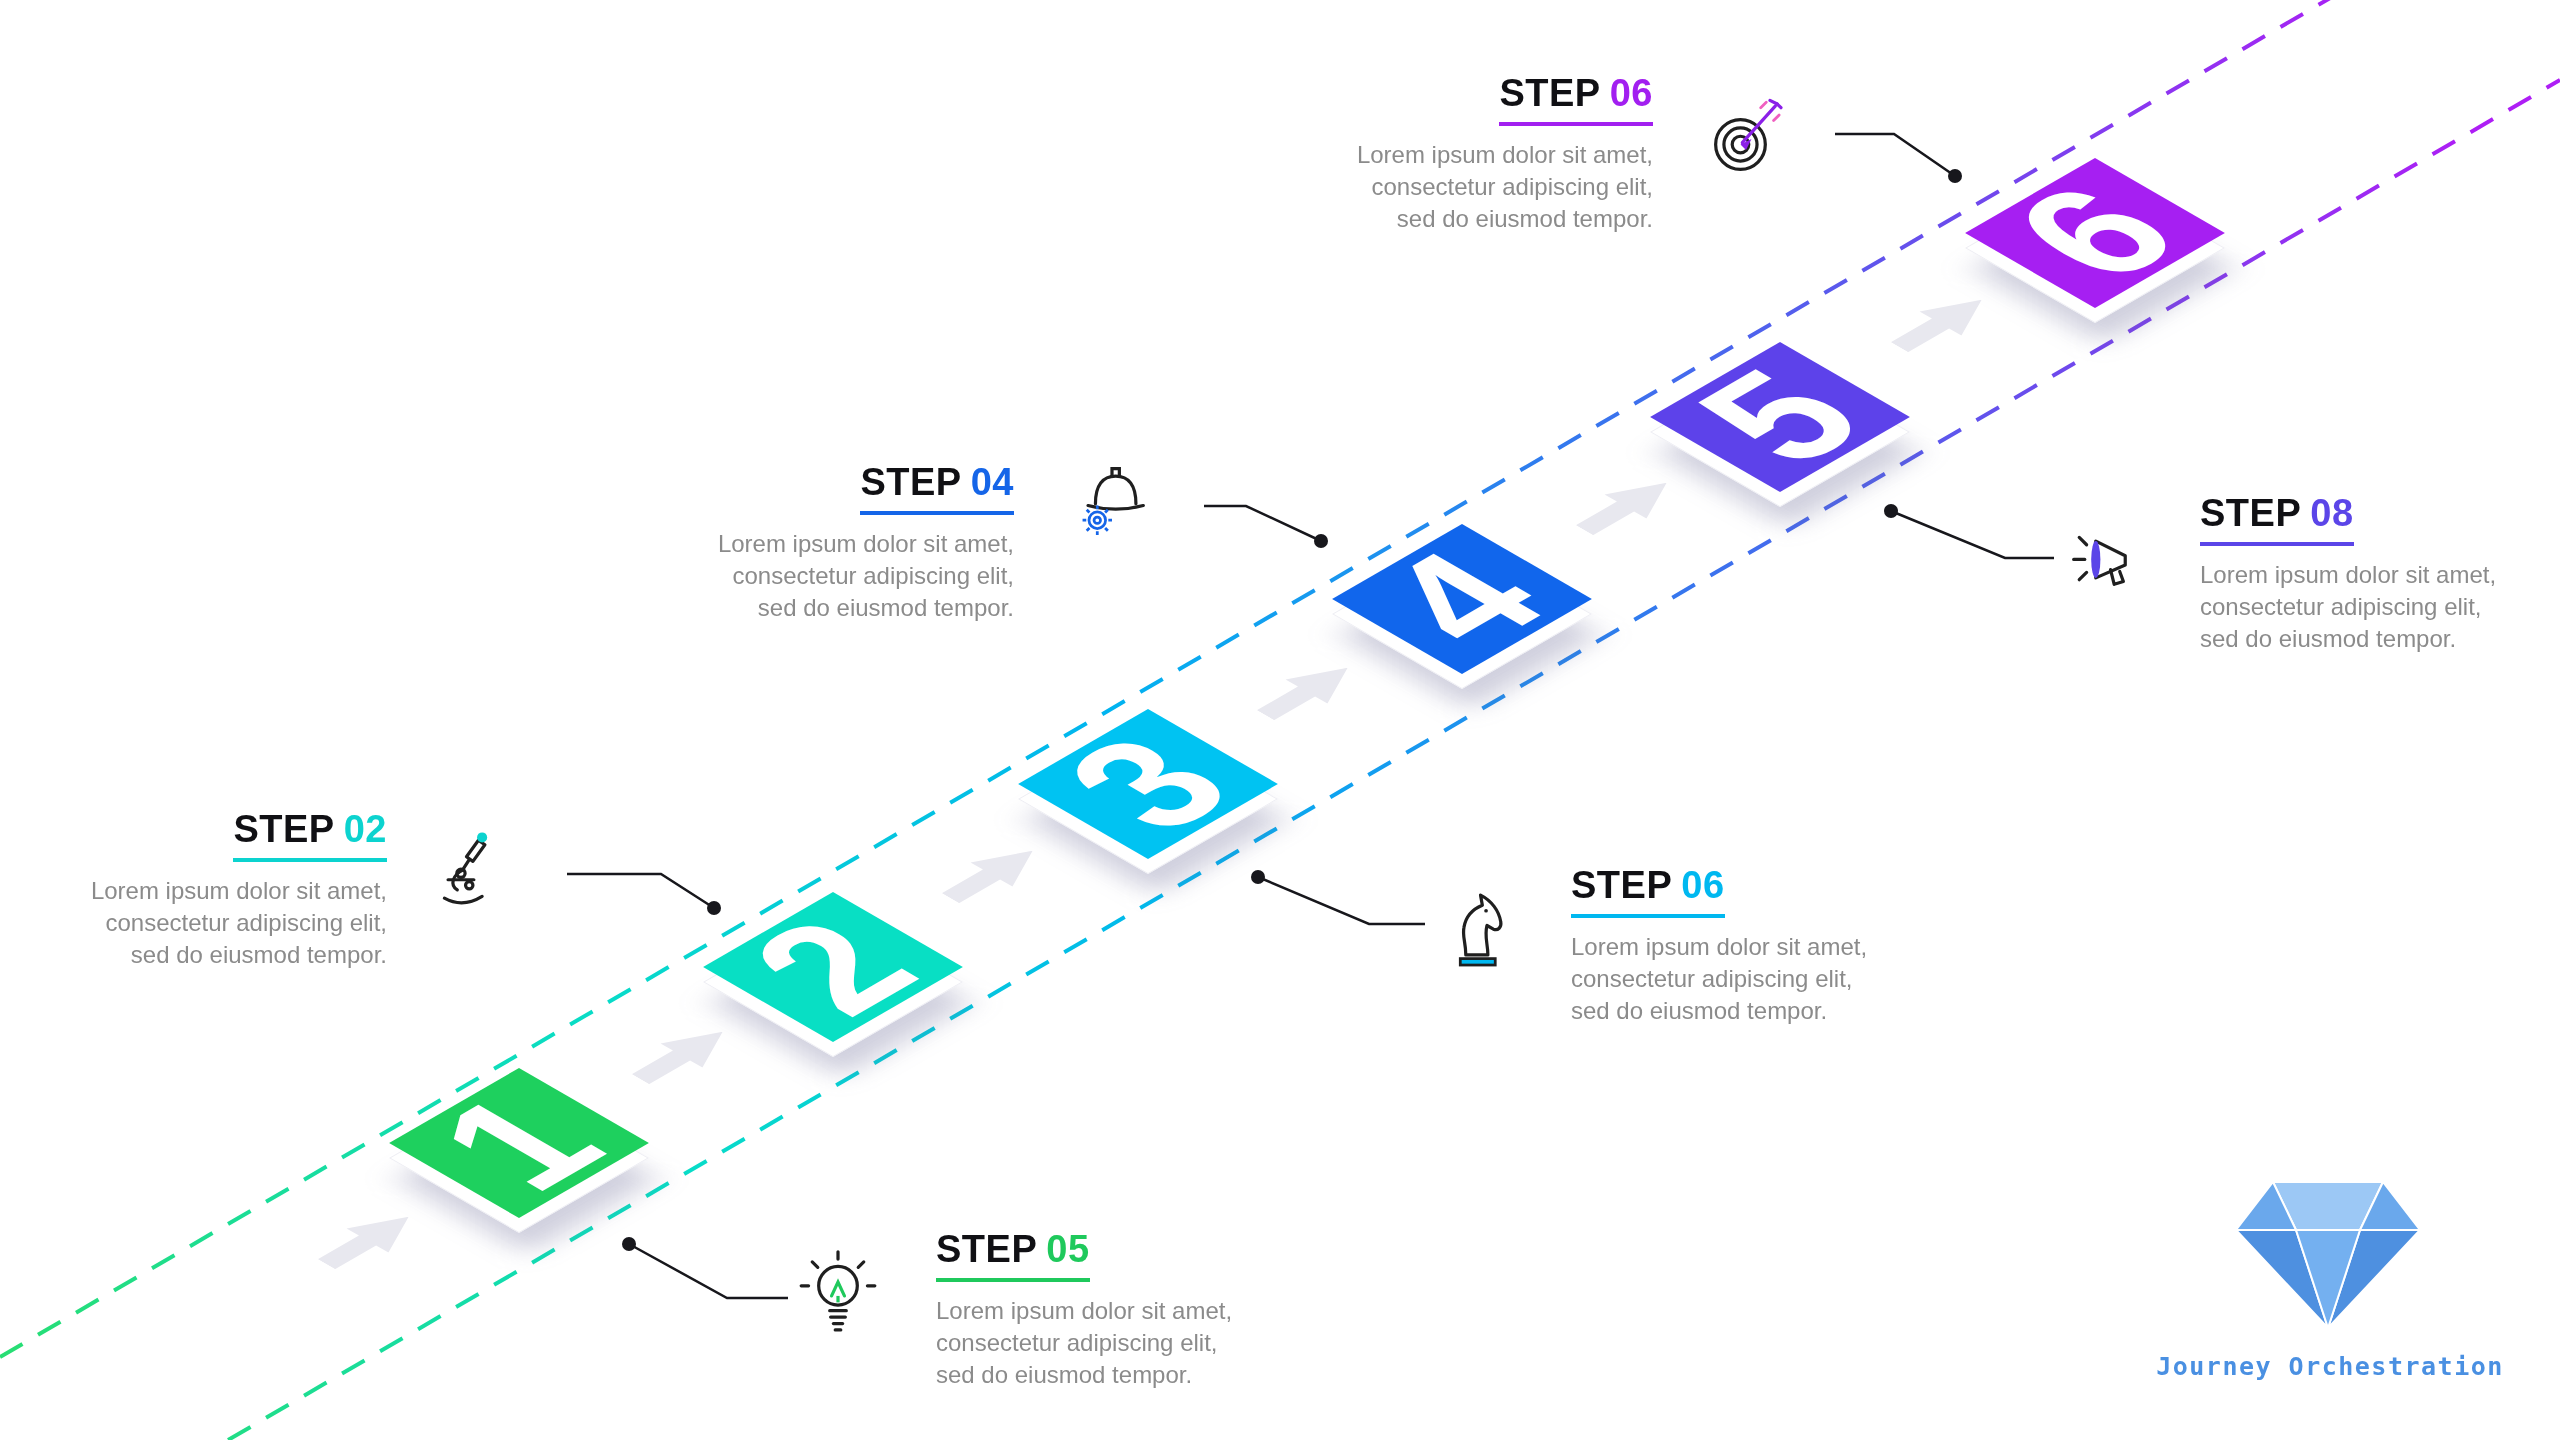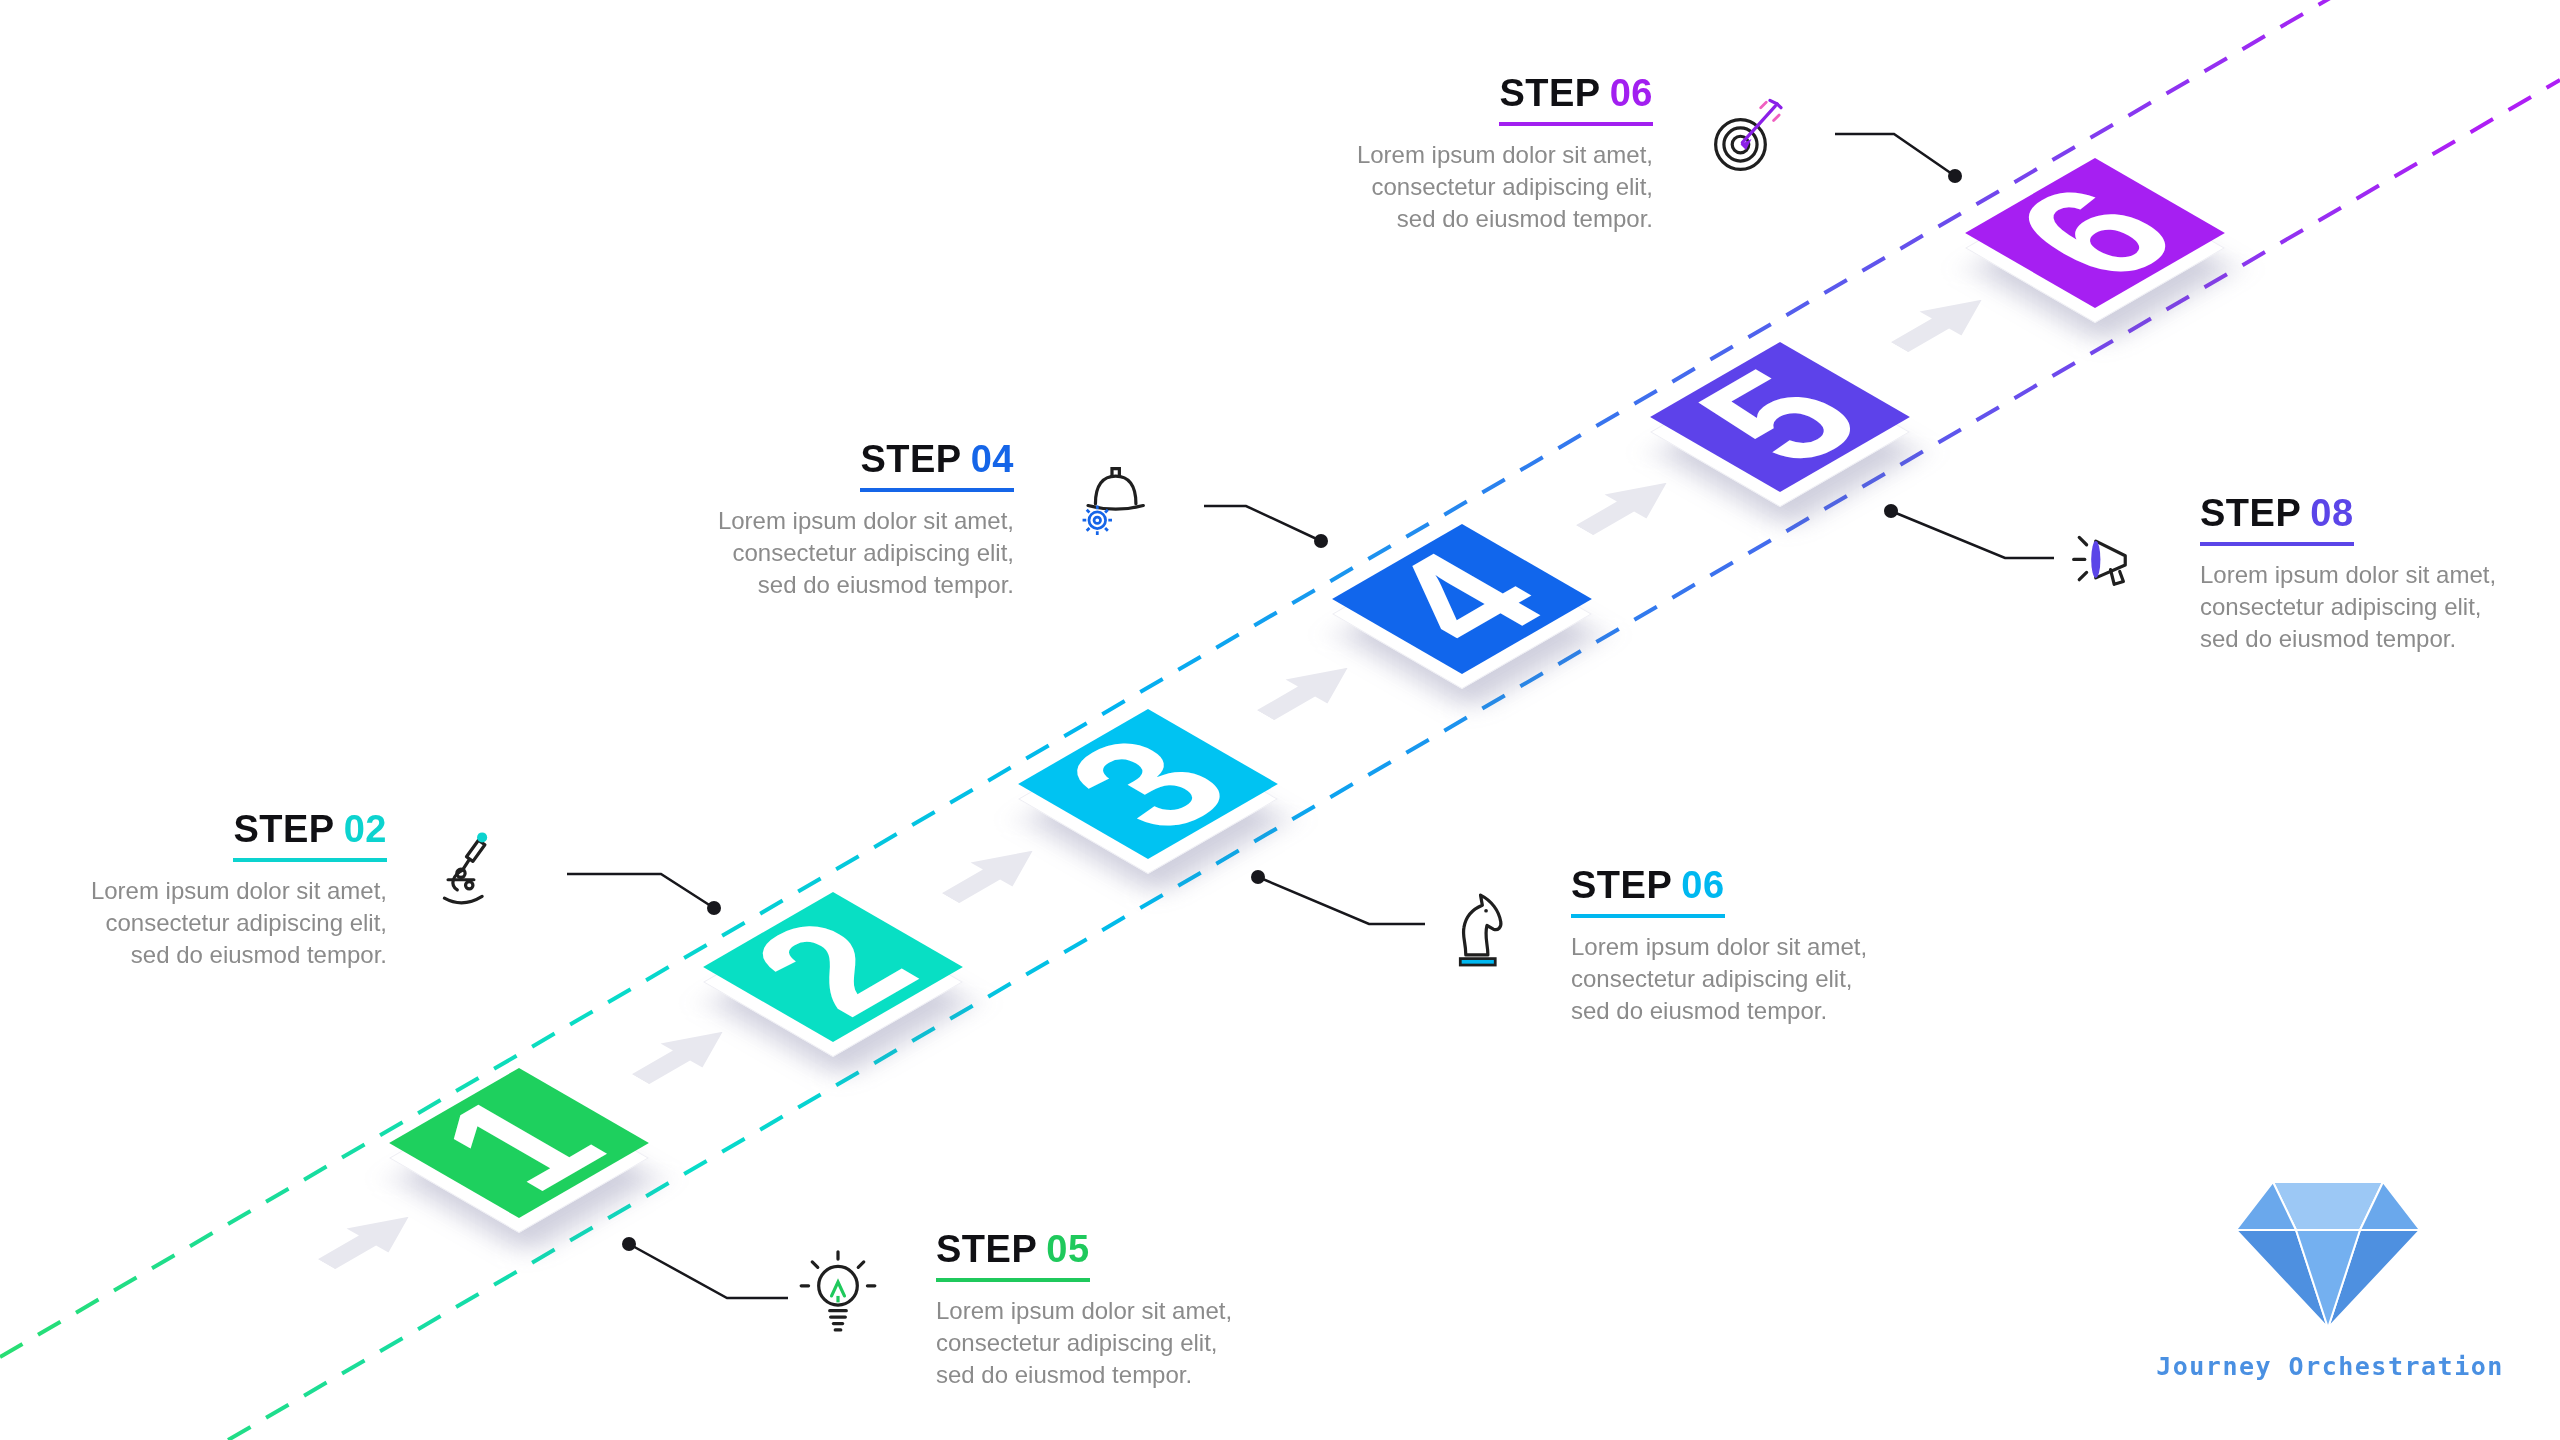--- a/index.html
+++ b/index.html
@@ -25,21 +25,21 @@
   .pos-a0{left:320px;top:1213px;} .pos-a1{left:634px;top:1028px;} .pos-a2{left:944px;top:847px;}
   .pos-a3{left:1259px;top:664px;} .pos-a4{left:1578px;top:479px;} .pos-a5{left:1893px;top:296px;}
   
   .step-card{position:absolute;z-index:4;}
   .align-left{text-align:left;} .align-right{text-align:right;}
   .step-head{display:inline-block;font-size:38px;font-weight:700;color:#101014;
              letter-spacing:.5px;border-bottom:4px solid #000;padding-bottom:7px;}
   .step-num{margin-left:9px;}
   .step-body{margin-top:13px;font-size:24px;line-height:32px;color:#8b8b8b;white-space:pre-line;}
   .pos-s1{left:936px;top:1228px;}  .pos-s2{right:2173px;top:808px;}
-  .pos-s3{left:1571px;top:864px;}  .pos-s4{right:1546px;top:438px;}
+  .pos-s3{left:1571px;top:864px;}  .pos-s4{right:1546px;top:461px;}
   .pos-s5{left:2200px;top:492px;}  .pos-s6{right:907px;top:72px;}
   
   .icon-box{position:absolute;width:92px;height:92px;z-index:4;}
   .icon-box svg{width:100%;height:100%;}
   .pos-i1{left:792px;top:1249px;} .pos-i2{left:426px;top:831px;} .pos-i3{left:1429px;top:885px;}
   .pos-i4{left:1066px;top:454px;} .pos-i5{left:2059px;top:519px;} .pos-i6{left:1700px;top:93px;}
   
   .logo-diamond{position:absolute;left:2228px;top:1168px;width:200px;height:170px;z-index:4;}
   .logo-text{position:absolute;left:2130px;top:1352px;width:400px;text-align:center;z-index:4;
              font-family:"DejaVu Sans Mono",monospace;font-size:25px;font-weight:700;letter-spacing:1.5px;}

